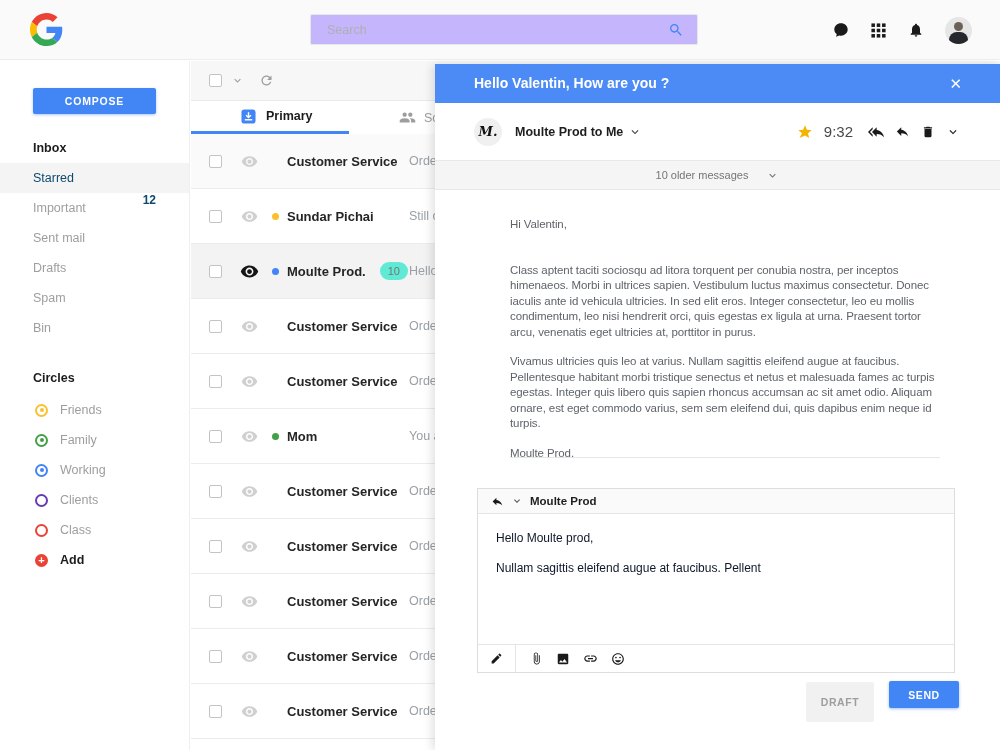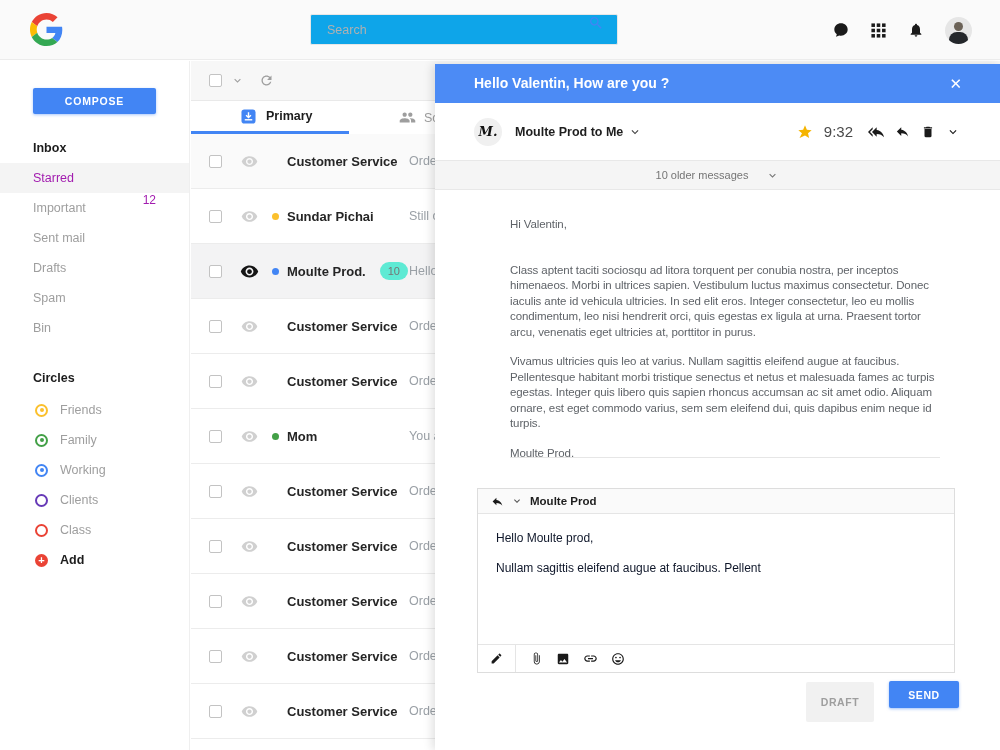--- a/index.html
+++ b/index.html
@@ -8,23 +8,23 @@
     font-family:"Liberation Sans", sans-serif;
     background:#fff; color:#212121;
     position:relative; overflow:hidden;
   }
   svg { display:block; }
 
   
   .topbar { position:absolute; left:0; top:0; width:1000px; height:60px;
             background:#fafafa; border-bottom:1px solid #ececec; z-index:20; }
   .glogo { position:absolute; left:30px; top:13px; width:33px; height:33px; }
-  .searchbox { position:absolute; left:310px; top:14px; width:308px; height:31px;
-               background:#0ea5e9; border:1px solid #e7e7e7; border-radius:2px;
-               display:flex; }
+  .searchbox { position:absolute; left:310px; top:14px; width:388px; height:31px;
+               background:#c4b5fd; border:1px solid #e7e7e7; border-radius:2px;
+               display:flex; align-items:center; }
   .searchbox input { flex:1; border:0; outline:0; background:transparent;
                      padding:0 10px 0 16px; font-size:12.5px; color:#444;
                      font-family:"Liberation Sans",sans-serif; }
   .searchbox input::placeholder { color:#b0b0b0; }
   .search-btn { padding-right:13px; cursor:pointer; }
   .top-icons { position:absolute; right:28px; top:0; height:60px;
                display:flex; align-items:center; gap:21px; }
   .tico { cursor:pointer; }
   .avatar { width:27px; height:27px; border-radius:50%; background:#e6e6e6;
             position:relative; overflow:hidden; cursor:pointer; }
@@ -38,22 +38,22 @@
              background:#fff; border-right:1px solid #efefef; z-index:2; }
   .compose { display:block; margin:27px 0 0 33px; width:123px; height:26px;
              background:#4285f4; color:#fff; border:0; border-radius:2px;
              font-size:10.5px; font-weight:bold; letter-spacing:.8px;
              font-family:"Liberation Sans",sans-serif; cursor:pointer;
              box-shadow:0 1px 3px rgba(66,133,244,.45); }
   .nav { margin-top:19px; }
   .nav-item { height:30px; display:flex; align-items:center; padding:0 33px;
               font-size:12.5px; color:#9e9e9e; cursor:pointer; }
   .nav-item.bold { color:#1c1c1c; font-weight:bold; }
-  .nav-item.active { background:#f4f4f4; color:#a21caf;text-align:right; }
-  .nav-count { margin-left:auto; font-weight:normal; font-size:12px;margin-top:44px; }
+  .nav-item.active { background:#f4f4f4; color:#0c4a6e;text-align:right; }
+  .nav-count { margin-left:auto; font-weight:bold; font-size:12px;margin-top:44px; }
   .circles-title { margin:28px 0 10px 33px; font-size:12.5px; font-weight:bold; color:#1c1c1c; }
   .circle-item { height:30px; display:flex; align-items:center; padding-left:35px;
                  font-size:12.5px; color:#9e9e9e; cursor:pointer; }
   .ring { width:13px; height:13px; border-radius:50%; border:2px solid #999;
           margin-right:12px; position:relative; flex:none; }
   .ring .ring-dot { position:absolute; left:2.5px; top:2.5px; width:4px; height:4px;
                     border-radius:50%; }
   .add-item { height:30px; display:flex; align-items:center; padding-left:35px;
               font-size:12.5px; font-weight:bold; color:#1c1c1c; cursor:pointer; }
   .add-ico { width:13px; height:13px; border-radius:50%; background:#ea4335;

